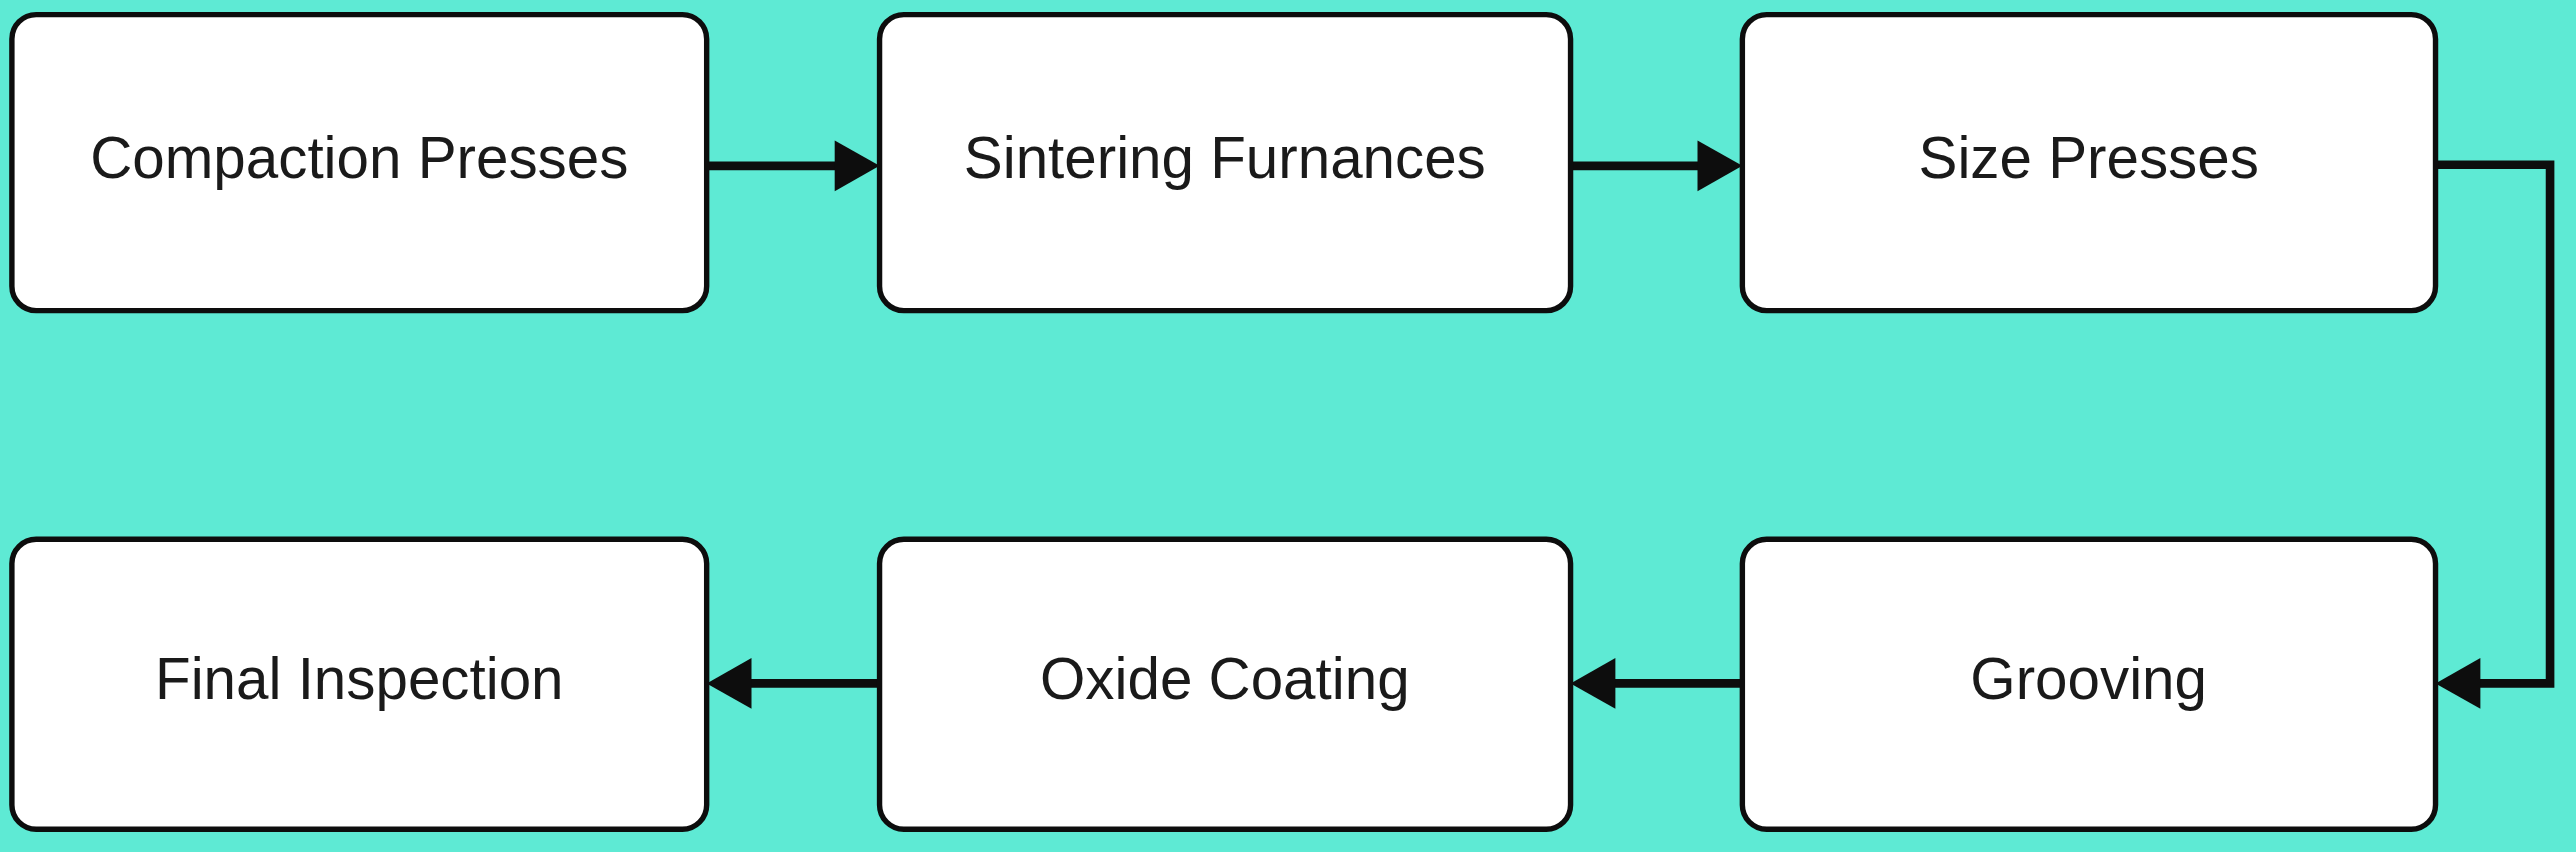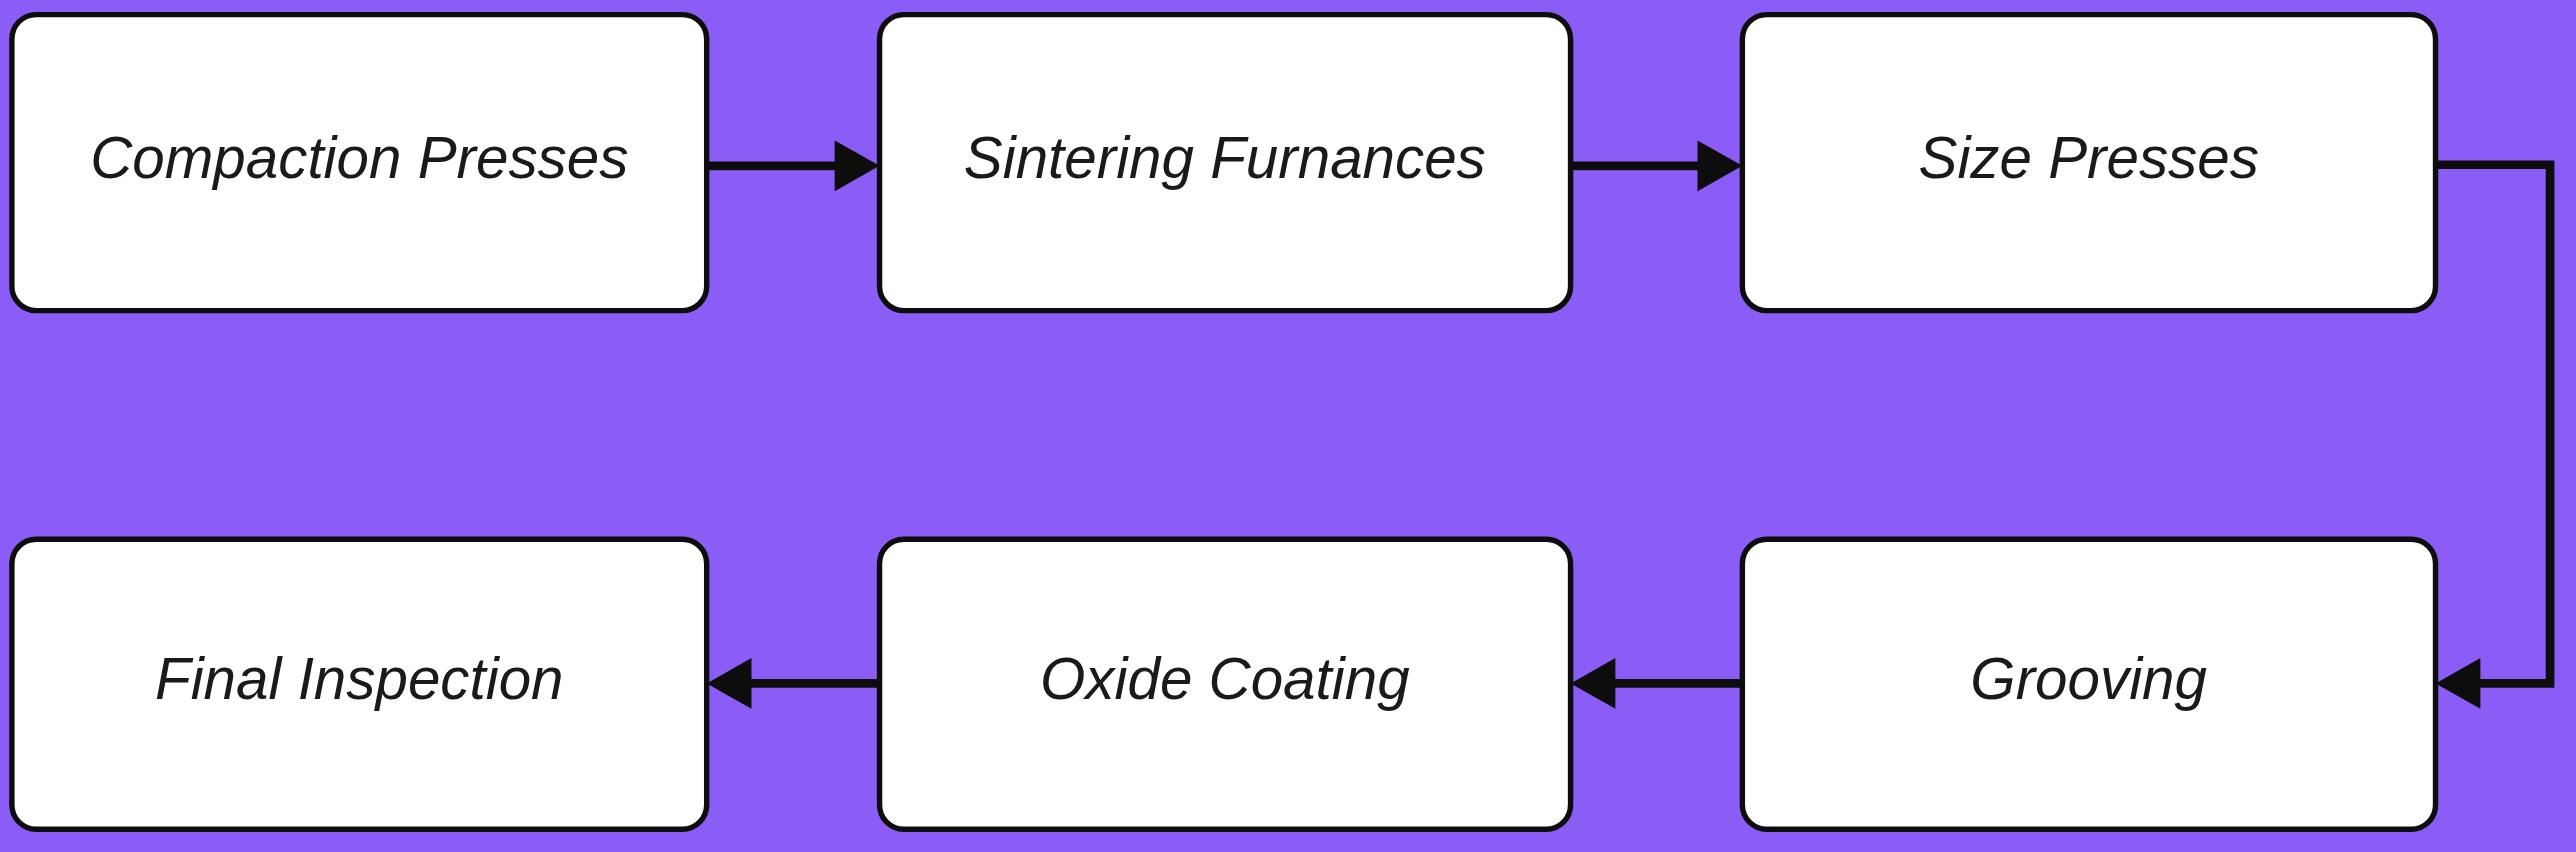--- a/index.html
+++ b/index.html
@@ -8,23 +8,22 @@
     padding: 0;
     background: #ffffff;
   }
   body {
     font-family: "Liberation Sans", "DejaVu Sans", sans-serif;
   }
   #diagram-root {
     position: relative;
     width: 2576px;
     height: 852px;
-    background: #8b5cf6;
+    background: #5eead4;
     overflow: hidden;
-    font-style: italic;
   }
   #flow-svg {
     position: absolute;
     top: 0;
     left: 0;
     width: 2576px;
     height: 852px;
     display: block;
   }
   .node-rect {

